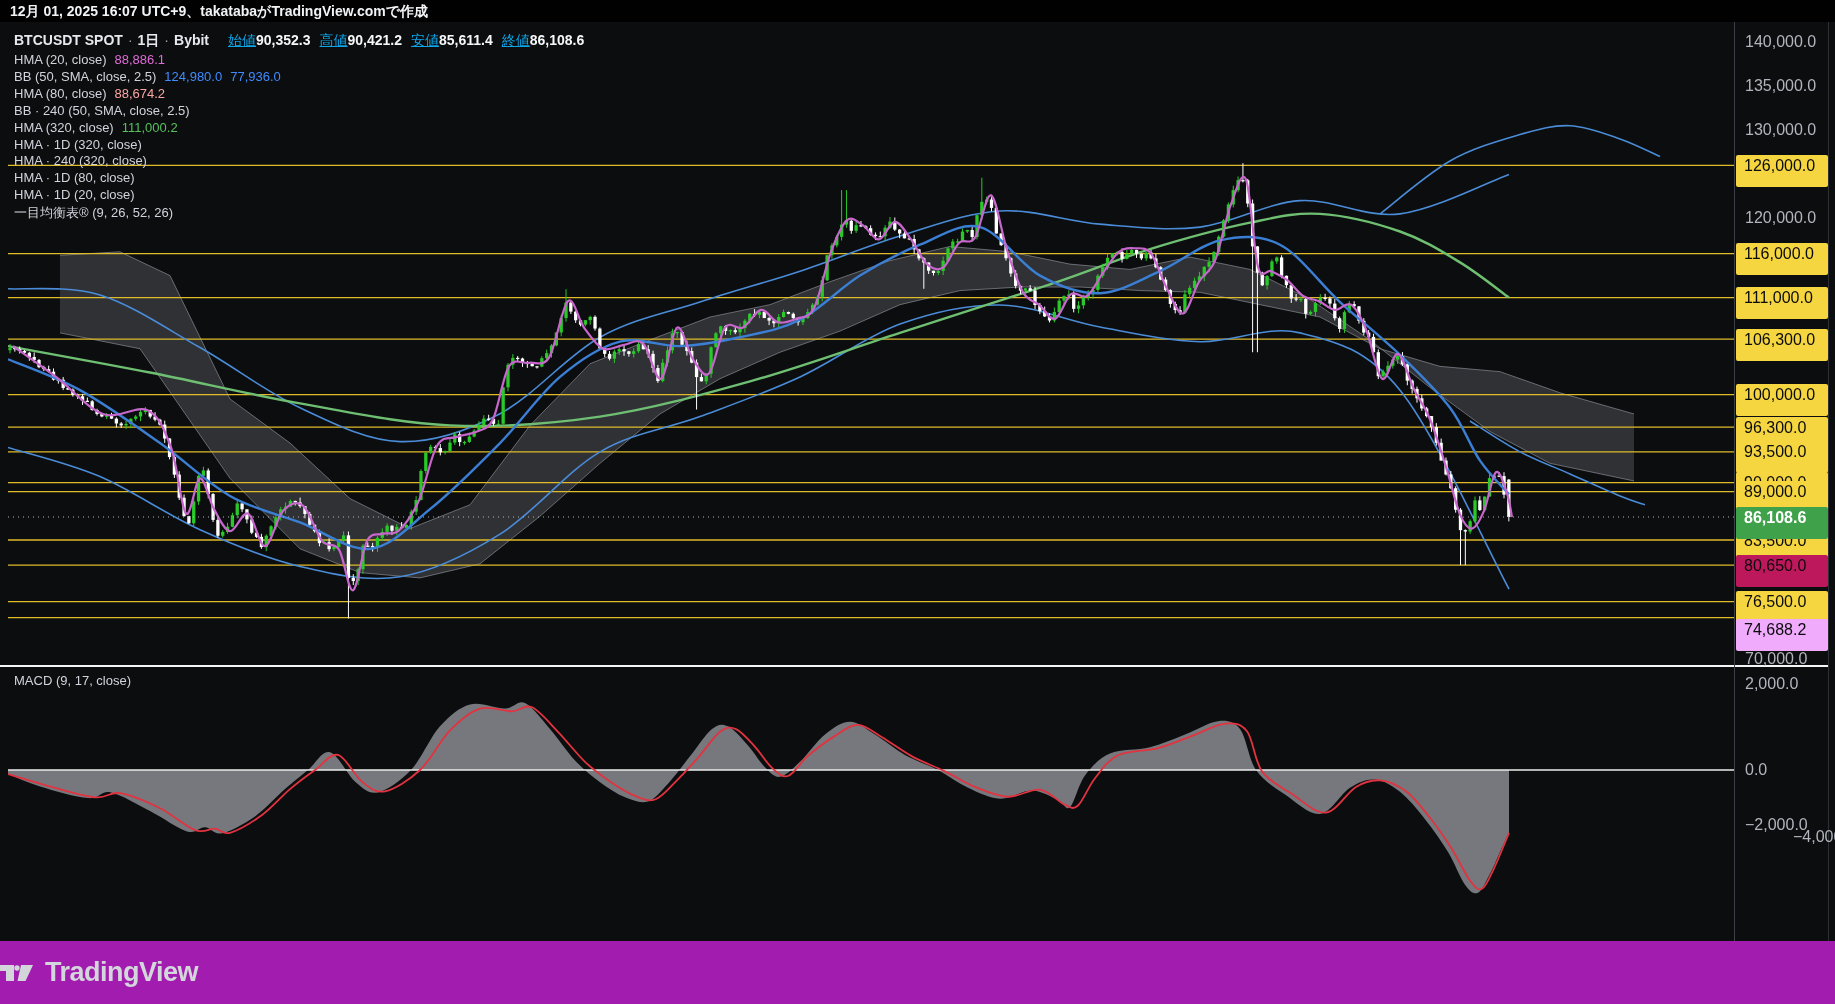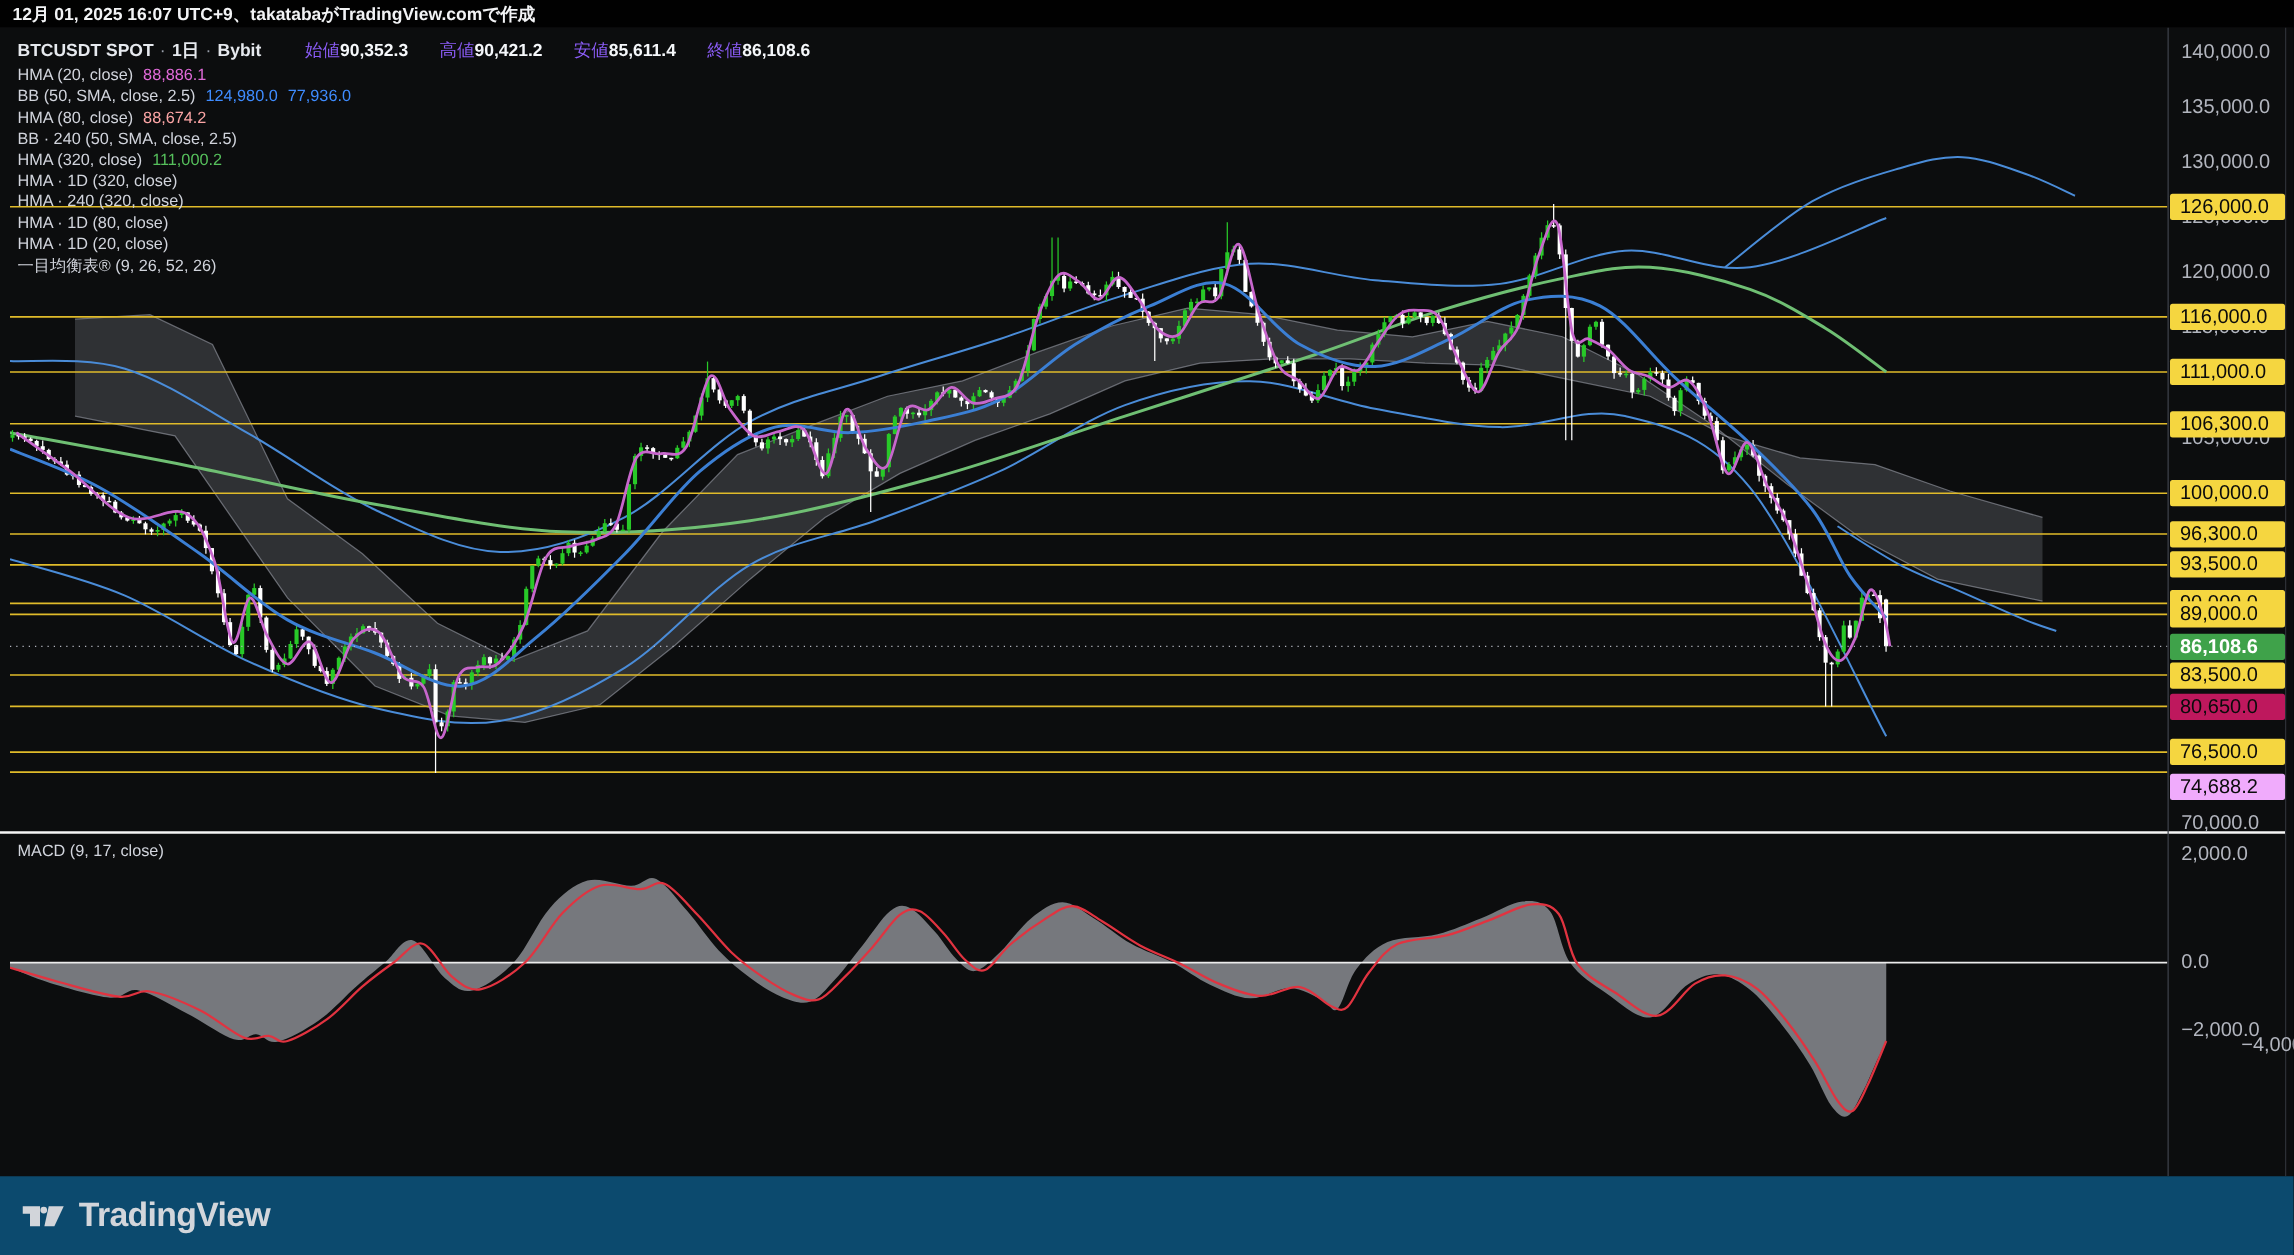--- a/index.html
+++ b/index.html
@@ -14,38 +14,38 @@
   
   #watermark{position:absolute;left:8px;top:248px;width:1726px;text-align:center;pointer-events:none;
     color:rgba(190,195,205,0.12);z-index:1;}
   #watermark .wm1{font-size:74px;font-weight:700;letter-spacing:1px;line-height:1.05;}
   #watermark .wm2{font-size:33px;font-weight:700;margin-top:6px;}
   
   #legend{position:absolute;left:14px;top:0;z-index:3;}
   .symrow{position:absolute;left:0;top:10px;white-space:nowrap;font-size:14px;color:#e6e9ee;font-weight:600;}
   .symrow .sep{color:#9aa0ab;font-weight:400;padding:0 5px;}
   .symrow .ohlc{margin-left:10px;}
-  .symrow .olabel{color:#8b5cf6;font-weight:400;margin-left:25px;}
+  .symrow .olabel{color:#0ea5e9;font-weight:400;margin-left:9px;text-decoration:underline;}
   .symrow .oval{color:#f5f7fa;font-weight:700;}
   .lrow{position:absolute;left:0;white-space:nowrap;font-size:13px;color:#d1d4dc;}
   .lrow .lval{font-weight:400;margin-left:8px;}
   #macdlabel{position:absolute;left:14px;z-index:3;font-size:13px;color:#d1d4dc;white-space:nowrap;}
   
   .axlab{position:absolute;left:1745px;width:86px;font-size:16px;color:#b2b5be;z-index:2;line-height:20px;}
-  .badge{position:absolute;left:1736px;width:84px;height:21px;line-height:21px;border-radius:2px;
+  .badge{position:absolute;left:1736px;width:84px;height:32px;line-height:21px;border-radius:2px;
     font-size:16px;color:#0b0b0b;padding-left:8px;z-index:3;}
   .badge.green{color:#fff;font-weight:700;}
   
   #timeaxis{position:absolute;left:0;top:886px;width:1828px;height:33px;background:#0e0f11;
     border-top:1px solid #3c4049;box-sizing:border-box;z-index:2;}
   .month{position:absolute;top:6px;transform:translateX(-50%);font-size:16px;color:#b2b5be;white-space:nowrap;}
   .month.bold{color:#eceef2;font-weight:700;}
   
-  #footer{position:absolute;left:0;top:941px;width:1835px;height:63px;background:#0c4a6e;
-    display:flex;align-items:center;padding-left:18px;box-sizing:border-box;gap:11px;}
+  #footer{position:absolute;left:0;top:941px;width:1835px;height:63px;background:#a21caf;
+    display:flex;align-items:center;box-sizing:border-box;gap:11px;}
   #footer .brand{font-size:27px;font-weight:700;color:#d3d6db;letter-spacing:-0.5px;}
 </style>
 </head>
 <body>
 <div id="app">
 
   <div id="topbar">
     <span>12月 01, 2025 16:07 UTC+9、takatabaがTradingView.comで作成</span>
   </div>
 

